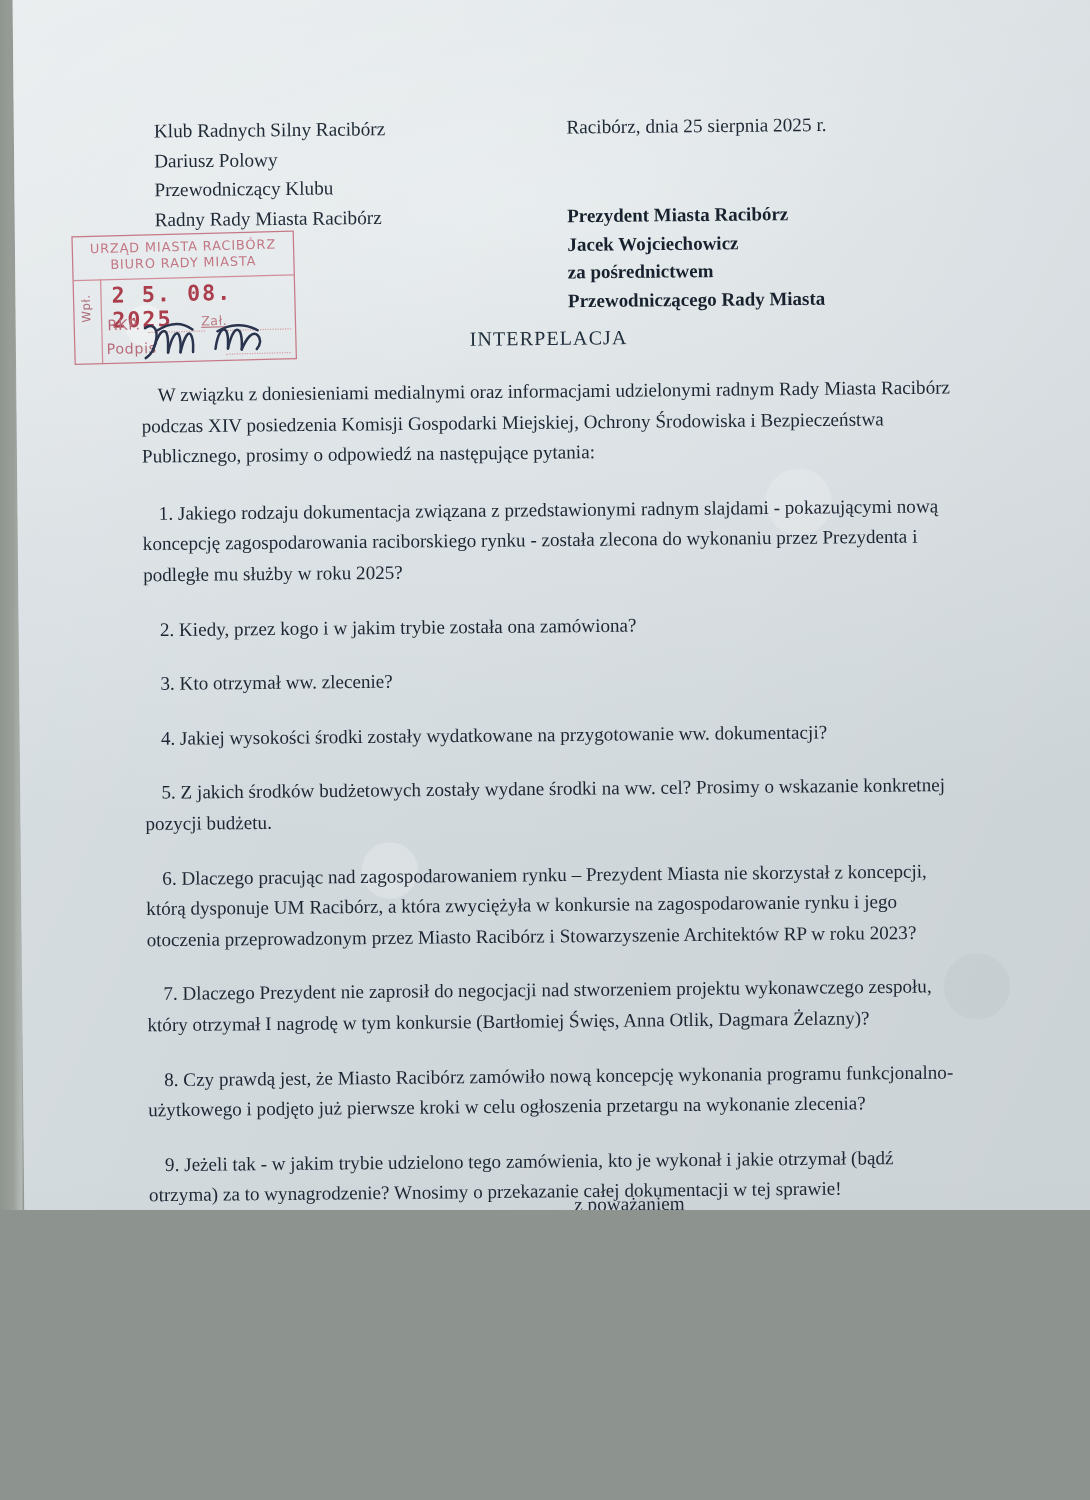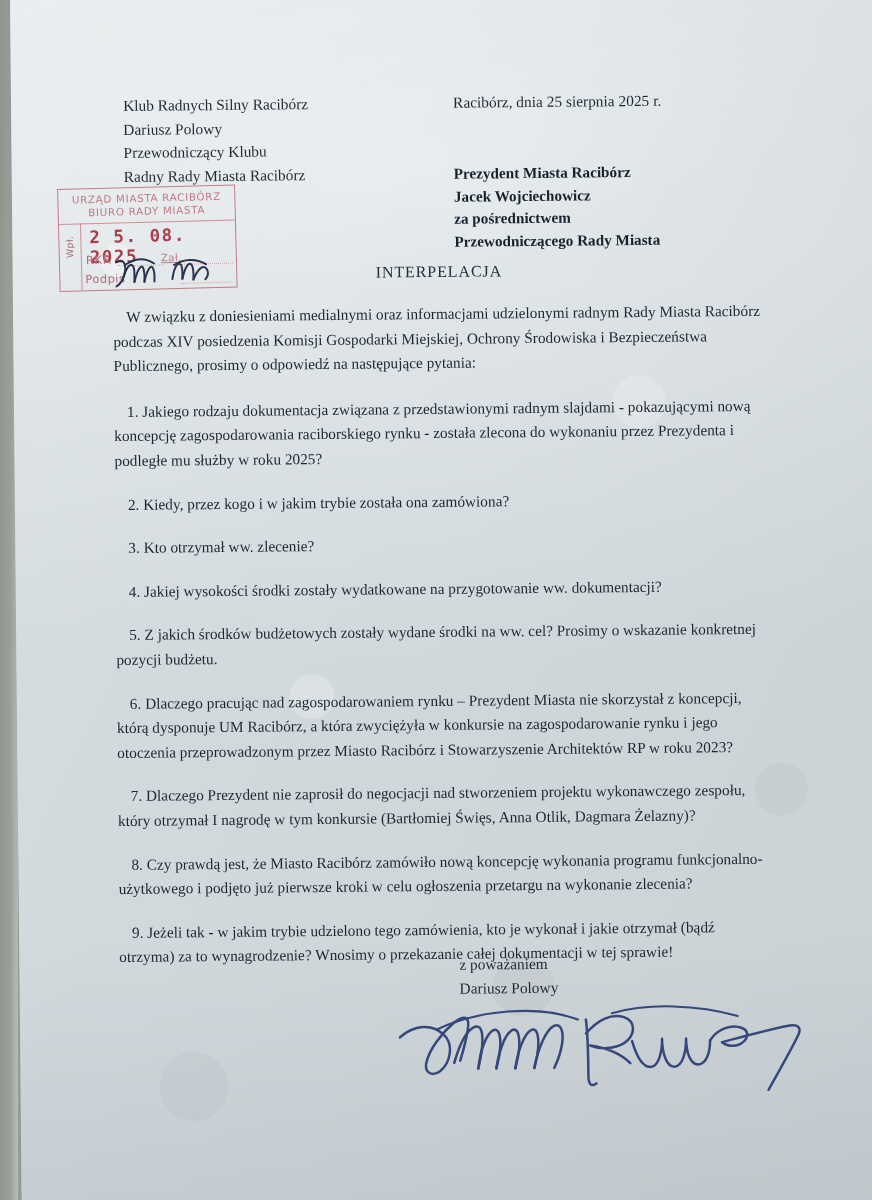--- a/index.html
+++ b/index.html
@@ -12,21 +12,21 @@
     width: 872px;
     height: 1200px;
     overflow: hidden;
     font-family: "Liberation Serif", "DejaVu Serif", serif;
   }
 
   
   #scan {
     position: relative;
     width: 872px;
-    height: 1200px;
+    height: 968px;
     background: #9aa09b;
     overflow: hidden;
   }
 
   
   .desk-left {
     position: absolute;
     left: 0; top: 0;
     width: 18px; height: 1200px;
     background: linear-gradient(90deg, #8f958f 0%, #9ba19a 60%, #b9bfbc 100%);

